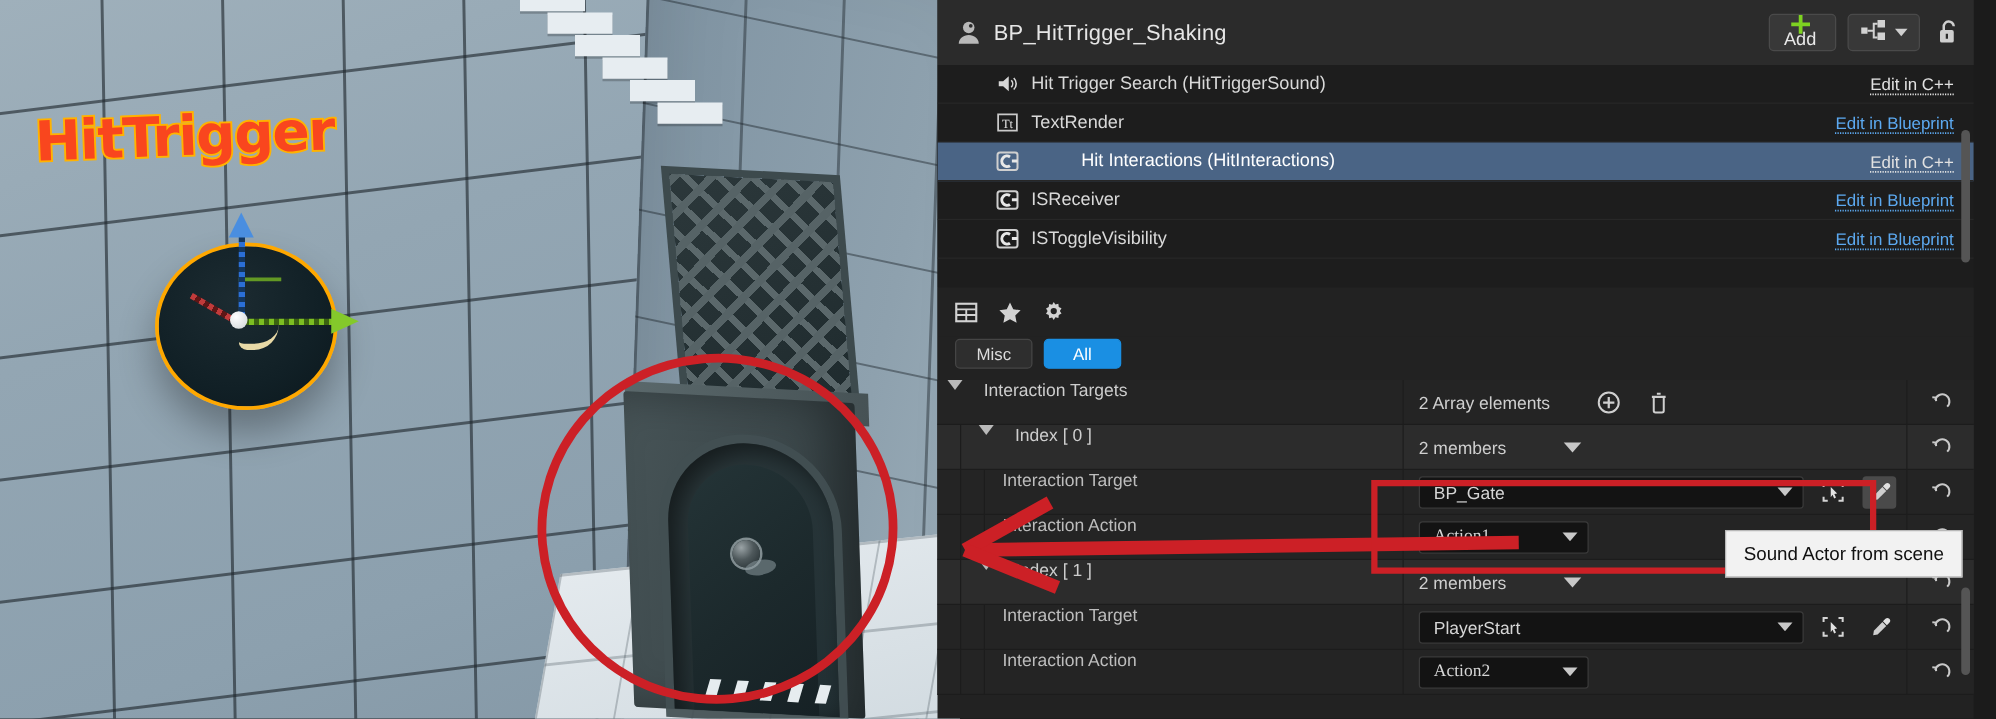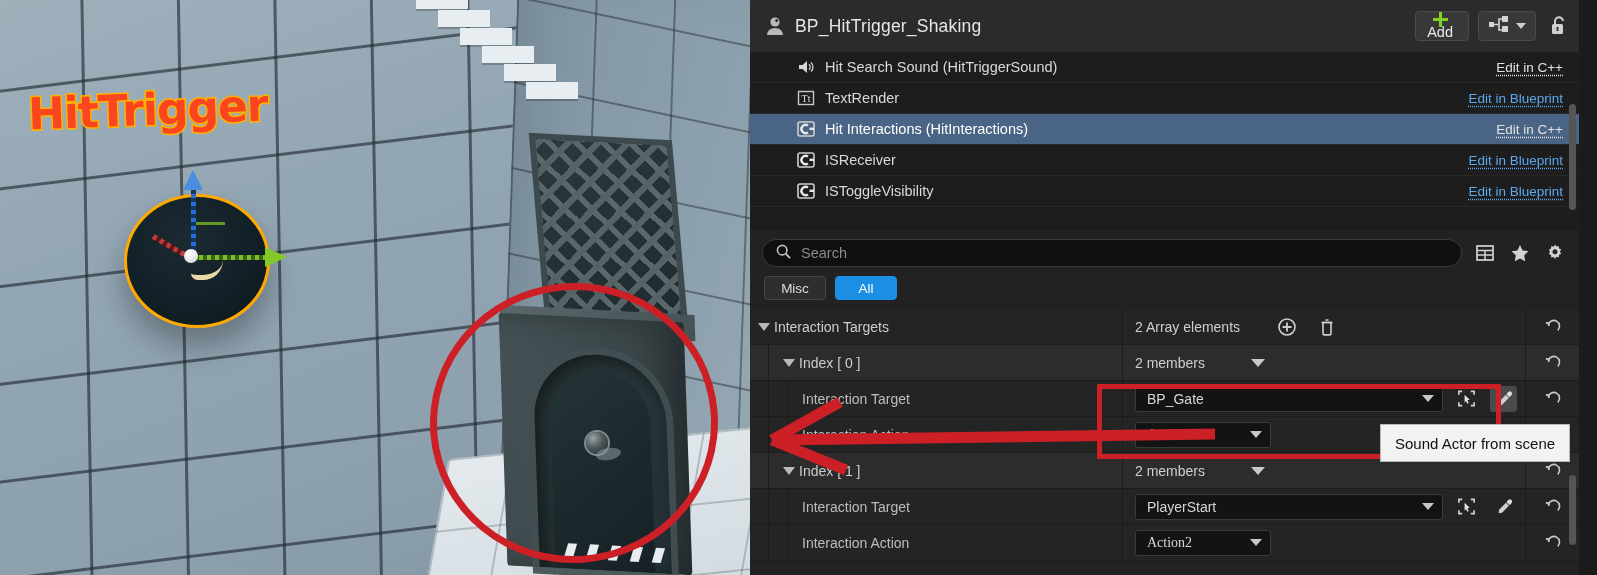--- a/index.html
+++ b/index.html
@@ -179,21 +179,21 @@
 
   
   .comp-list { position:relative; background:#1d1d1d; height:178px; overflow:hidden; }
   .comp-row {
     display:flex; align-items:center; height:31px; padding-left:46px; padding-right:16px;
     border-bottom:1px solid #272727;
   }
   .comp-row.selected { background:#4a6485; }
   .comp-icon { width:20px;height:20px;margin-right:9px;flex:0 0 auto; }
   .comp-name { color:#d9d9d9; font-size:14.5px; white-space:nowrap; }
-  .comp-row.selected .comp-name { color:#ffffff; }
+  .comp-row.selected .comp-name { color:#ffffff;margin-left:40px; }
   .edit-link {
     margin-left:auto; font-size:13.5px; text-decoration:underline; text-decoration-style:dotted;
     text-underline-offset:3px; white-space:nowrap;
   }
   .edit-cpp { color:#e2e2e2; }
   .edit-bp { color:#5ca9f0; }
   .list-scroll {
     position:absolute; right:3px; top:52px; width:7px; height:106px; border-radius:4px; background:#555;
   }
 
@@ -213,21 +213,21 @@
     background:#2e2e2e; border:1px solid #454545; color:#dcdcdc;
   }
   .chip.active { background:#1a8fe3; border-color:#1a8fe3; color:#fff; }
 
   
   .props { position:relative; background:#242424; }
   .prow { display:flex; align-items:center; height:36px; border-bottom:1px solid #1c1c1c; }
   .prow.alt { background:#2c2c2c; }
   .prow.dark { background:#242424; }
   .indent { width:19px; height:36px; border-right:1px solid #1c1c1c; flex:0 0 auto; }
-  .pname { width:0; flex:1 1 auto; display:flex; align-items:center; gap:4px; padding-left:14px;
+  .pname { width:0; flex:1 1 auto; display:flex; gap:17px; padding-left:14px;
            color:#cdcdcd; font-size:14px; border-right:1px solid #1c1c1c; height:36px; }
   .pname.sub { color:#bdbdbd; }
   .tri { width:0;height:0;border-left:6px solid transparent;border-right:6px solid transparent;border-top:8px solid #b9b9b9; }
   .pval { width:402px; display:flex; align-items:center; gap:10px; padding-left:12px; height:36px; flex:0 0 auto; }
   .pval .txt { color:#cfcfcf; font-size:14px; }
   .reset-cell { width:54px; display:flex; align-items:center; justify-content:center; height:36px;
                 border-left:1px solid #1c1c1c; flex:0 0 auto; }
 
   .combo {
     display:flex; align-items:center; height:26px; background:#131313; border:1px solid #3a3a3a;
@@ -348,21 +348,21 @@
 
     <div class="comp-list">
 
       <div class="comp-row">
         <span class="comp-icon">
           <svg viewBox="0 0 20 20" width="20" height="20">
             <path d="M3 8h3.5L11 4v12L6.5 12H3z" fill="#d6d6d6"></path>
             <path d="M13 7.2a4 4 0 0 1 0 5.6M15 5.4a6.4 6.4 0 0 1 0 9.2" stroke="#d6d6d6" stroke-width="1.3" fill="none"></path>
           </svg>
         </span>
-        <span class="comp-name">Hit Search Sound (HitTriggerSound)</span>
+        <span class="comp-name">Hit Trigger Search (HitTriggerSound)</span>
         <span class="edit-link edit-cpp">Edit in C++</span>
       </div>
 
       <div class="comp-row">
         <span class="comp-icon">
           <svg viewBox="0 0 20 20" width="20" height="20">
             <rect x="2.5" y="3.5" width="15" height="13" fill="none" stroke="#c9c9c9" stroke-width="1.4"></rect>
             <text x="10" y="14" font-size="10" font-family="Liberation Serif, serif" fill="#e2e2e2" text-anchor="middle">Tt</text>
           </svg>
         </span>
@@ -403,29 +403,20 @@
           </svg>
         </span>
         <span class="comp-name">ISToggleVisibility</span>
         <span class="edit-link edit-bp">Edit in Blueprint</span>
       </div>
 
       <div class="list-scroll"></div>
     </div>
 
     <div class="search-row">
-      <div class="search-box">
-        <span>
-          <svg viewBox="0 0 18 18" width="17" height="17">
-            <circle cx="7.6" cy="7.6" r="5" fill="none" stroke="#bdbdbd" stroke-width="1.8"></circle>
-            <path d="M11.4 11.4L16 16" stroke="#bdbdbd" stroke-width="2"></path>
-          </svg>
-        </span>
-        <span class="ph">Search</span>
-      </div>
       <span class="ico-btn">
         <svg viewBox="0 0 22 22" width="22" height="22">
           <rect x="3" y="4" width="16" height="14" fill="none" stroke="#d2d2d2" stroke-width="1.7"></rect>
           <path d="M3 8.5h16M11 8.5V18M3 13h16" stroke="#d2d2d2" stroke-width="1.5"></path>
         </svg>
       </span>
       <span class="ico-btn">
         <svg viewBox="0 0 22 22" width="22" height="22">
           <path d="M11 3l2.6 5.4 5.9.8-4.3 4.1 1.1 5.9L11 16.4 5.7 19.2l1.1-5.9L2.5 9.2l5.9-.8z" fill="#d2d2d2"></path>
         </svg>

